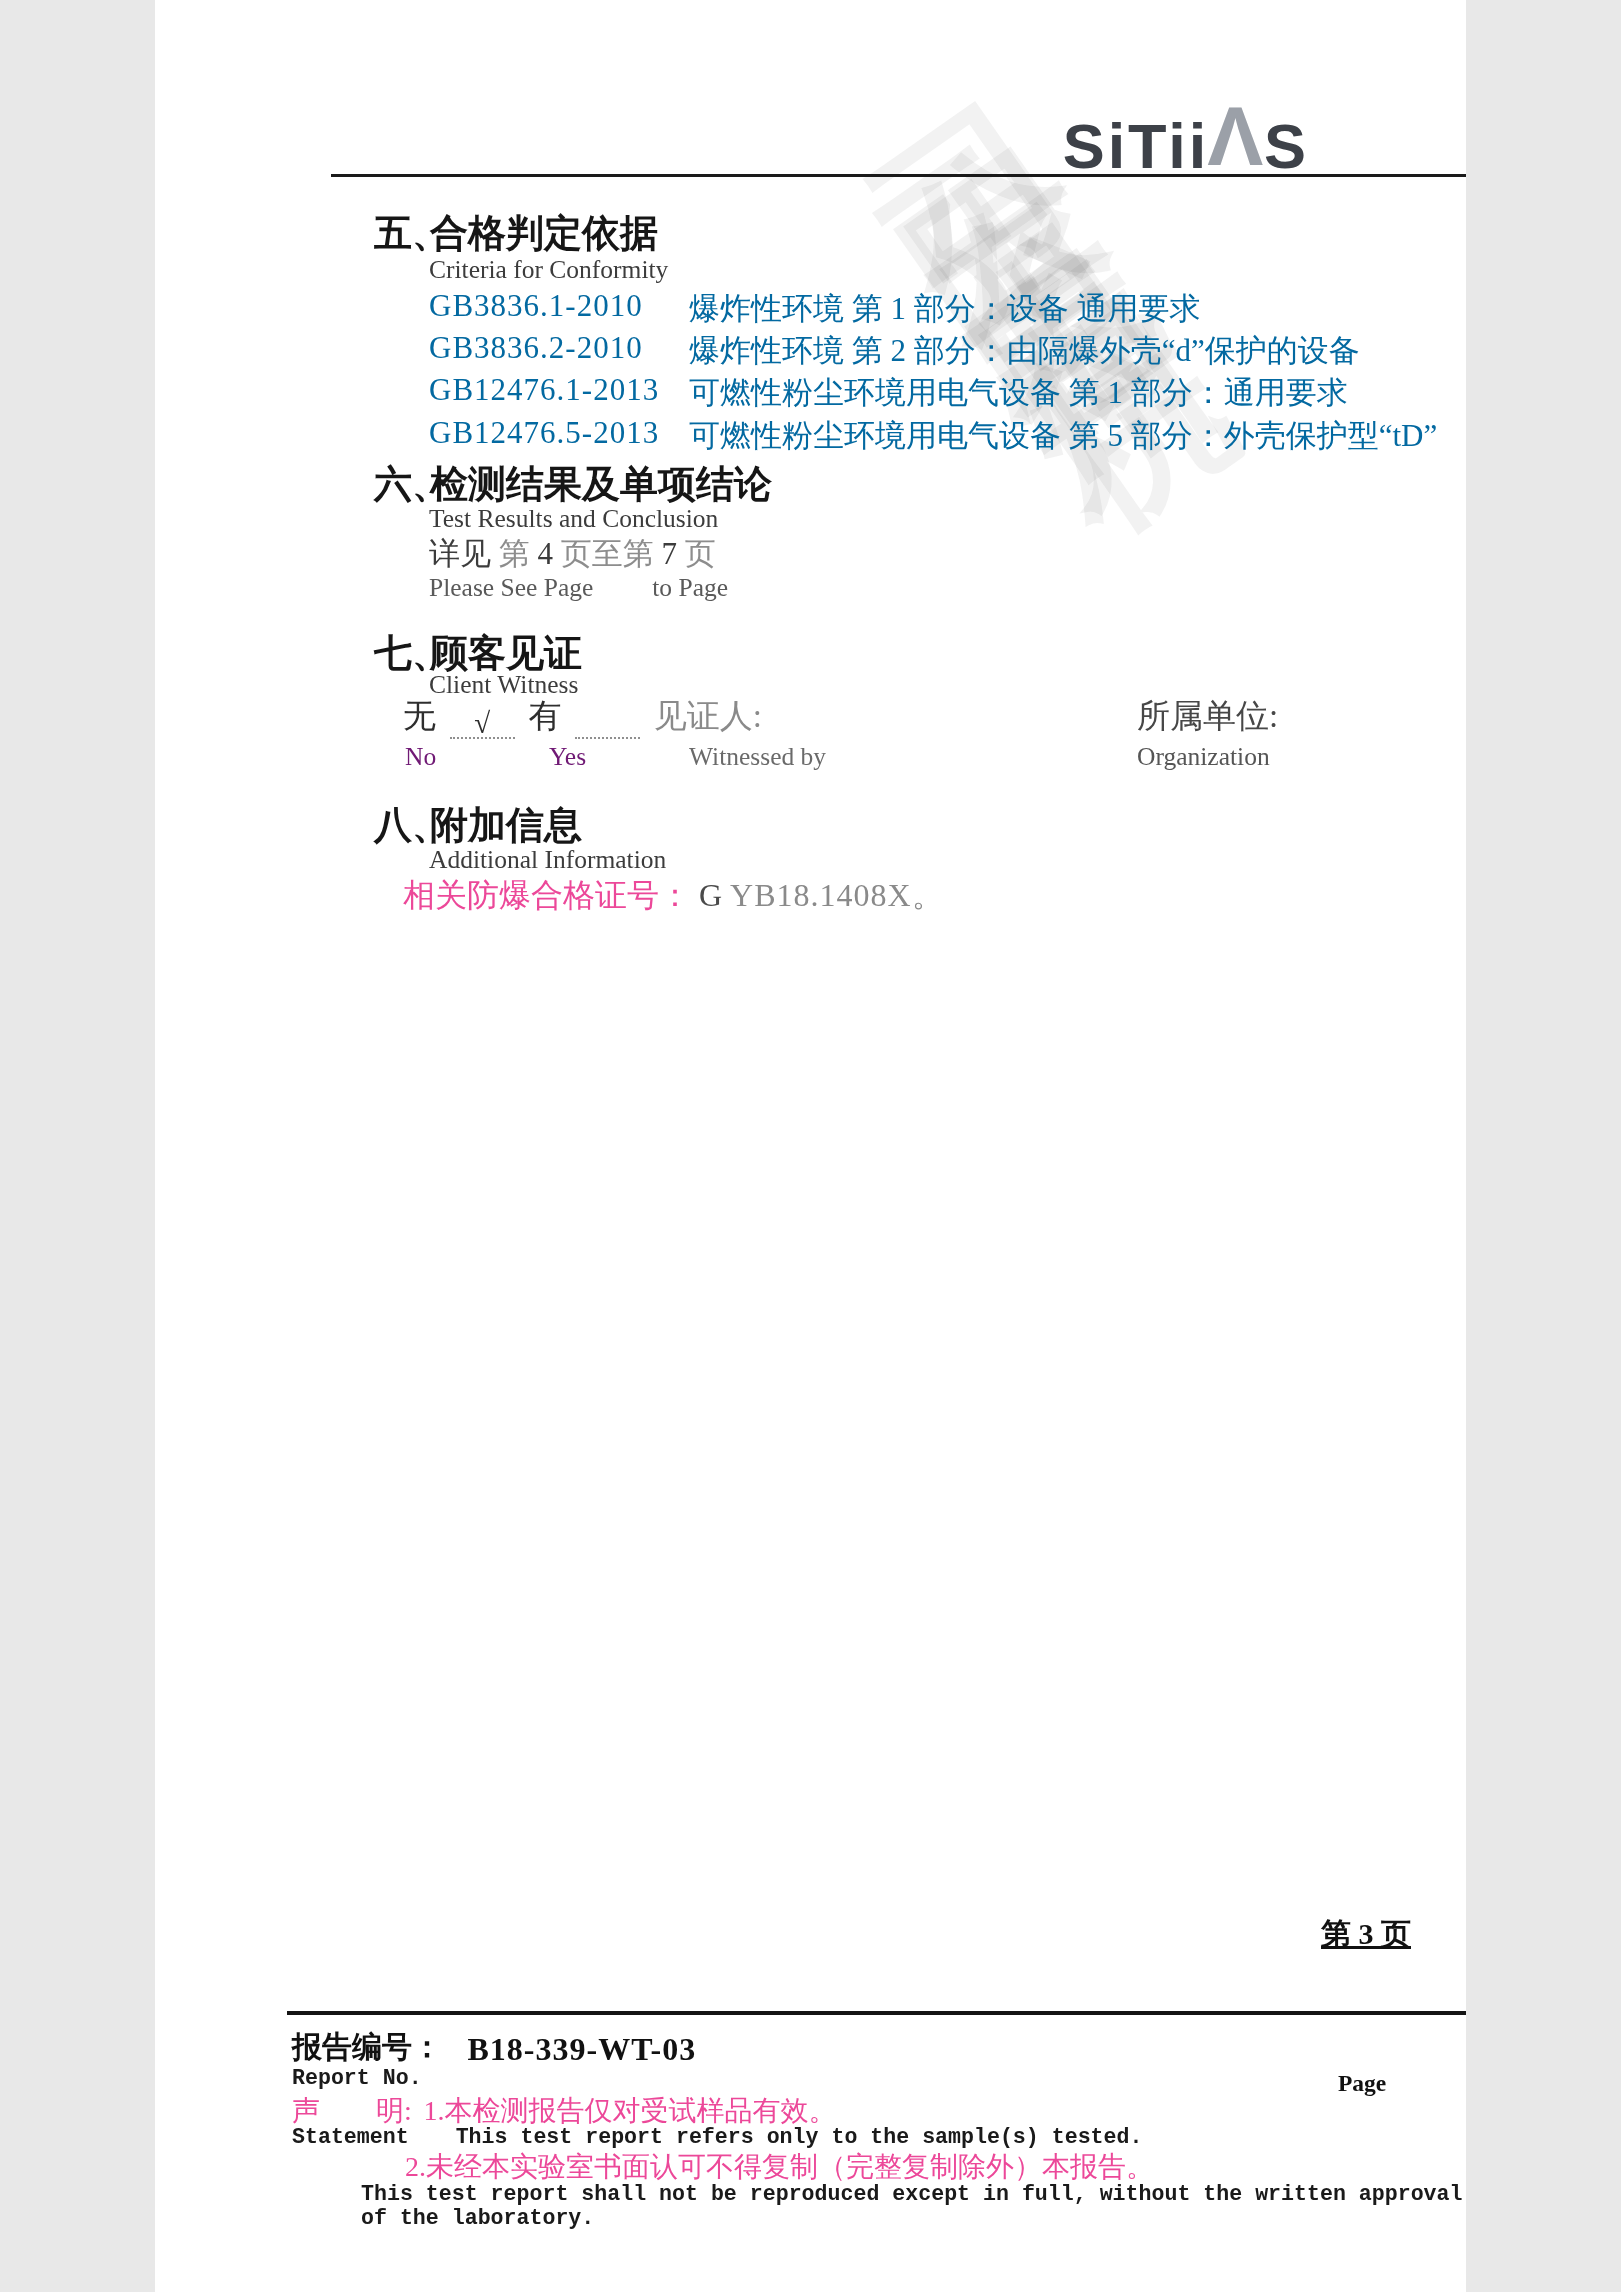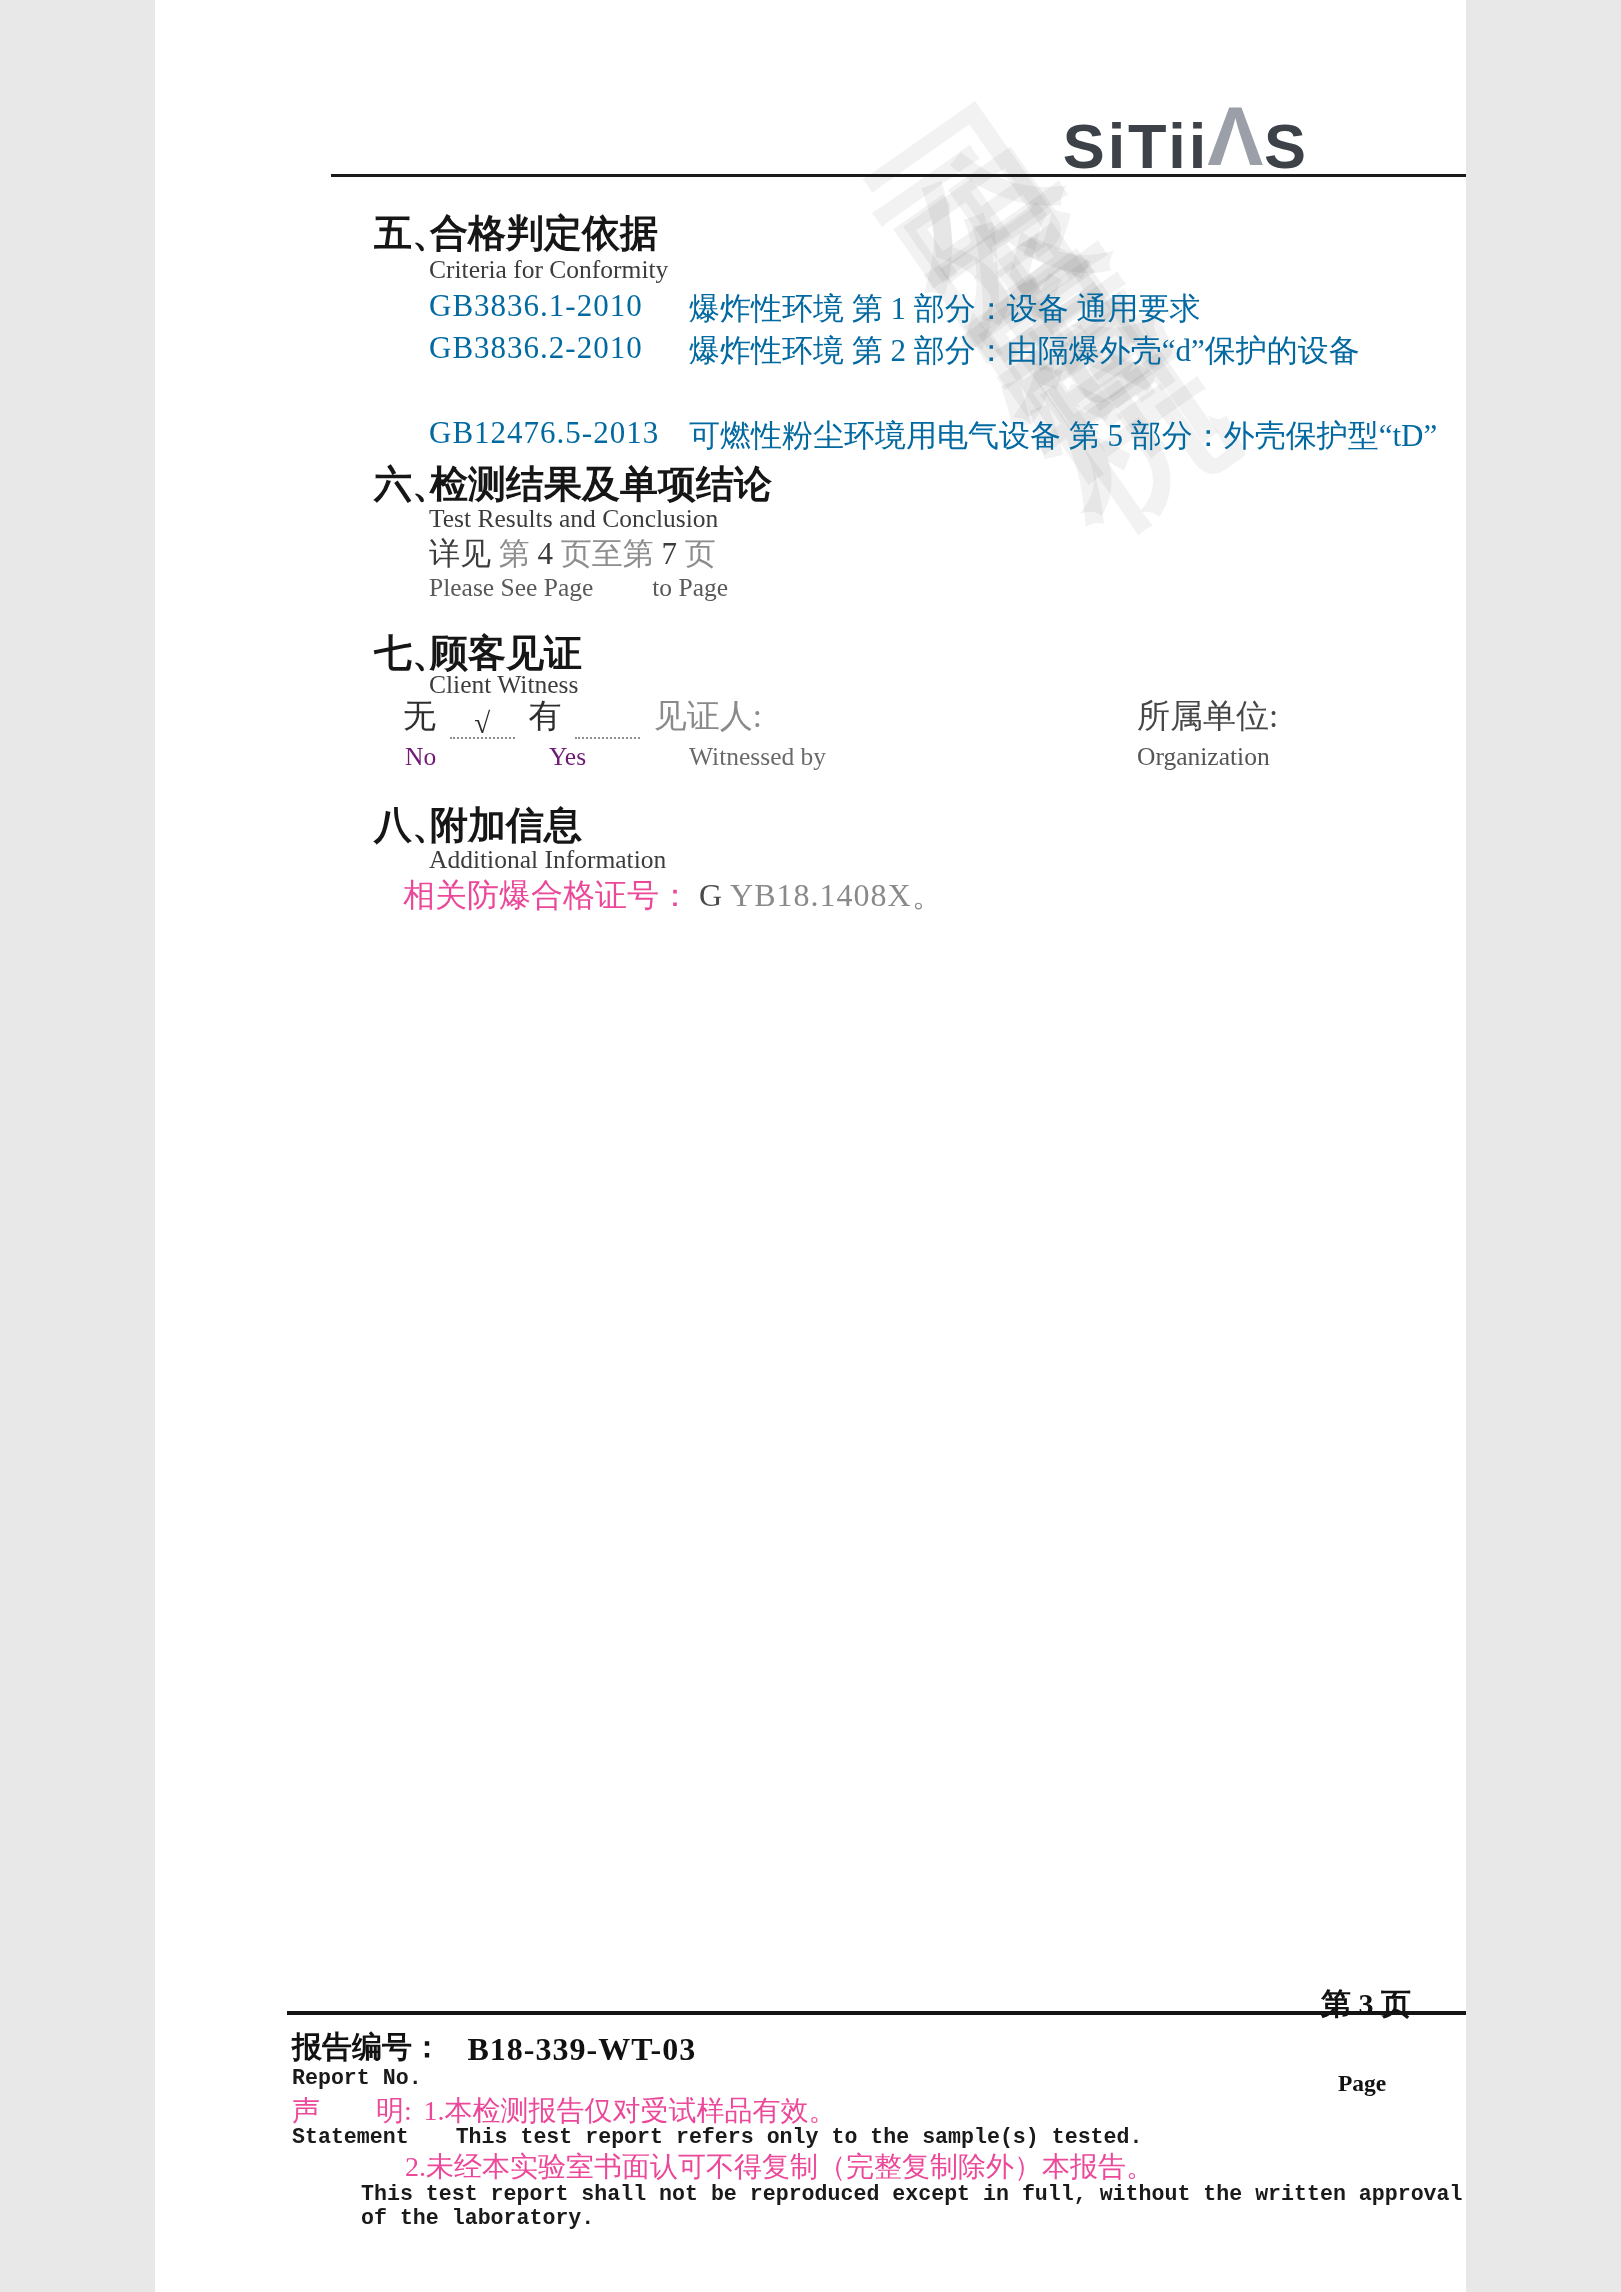--- a/index.html
+++ b/index.html
@@ -100,20 +100,24 @@
   <div class="abs sec-sub" style="top:255px;">Criteria for Conformity</div>
 
   <div class="abs std-row" style="top:288px;">
     <span class="std-code">GB3836.1-2010</span>
     <span class="std-desc">爆炸性环境 第 1 部分：设备 通用要求</span>
   </div>
   <div class="abs std-row" style="top:330px;">
     <span class="std-code">GB3836.2-2010</span>
     <span class="std-desc">爆炸性环境 第 2 部分：由隔爆外壳“d”保护的设备</span>
   </div>
+  <div class="abs std-row" style="top:372px;">
+    <span class="std-code">GB12476.1-2013</span>
+    <span class="std-desc">可燃性粉尘环境用电气设备 第 1 部分：通用要求</span>
+  </div>
   <div class="abs std-row" style="top:415px;">
     <span class="std-code">GB12476.5-2013</span>
     <span class="std-desc">可燃性粉尘环境用电气设备 第 5 部分：外壳保护型“tD”</span>
   </div>
 
   <div class="abs sec-head" style="top:459px;">
     <span class="num">六、</span>
     <span>检测结果及单项结论</span>
   </div>
   <div class="abs sec-sub" style="top:504px;">Test Results and Conclusion</div>
@@ -161,21 +165,21 @@
   </div>
 
   <div class="abs footer-rule"></div>
 
   <div class="abs rpt-row">
     <span class="rpt-label">报告编号：</span>
     <span class="rpt-no">B18-339-WT-03</span>
   </div>
   <div class="abs rpt-en mono">Report No.</div>
 
-  <div class="abs pg-cn" style="left:1166px;top:1984px;">第 3 页</div>
+  <div class="abs pg-cn" style="left:1166px;top:1914px;text-decoration:underline;">第 3 页</div>
   <div class="abs pg-cn" style="left:1328px;top:2031px;">共 7 页</div>
   <div class="abs pg-en" style="left:1183px;top:2070px;">Page</div>
   <div class="abs pg-en" style="left:1333px;top:2070px;">of</div>
 
   <div class="abs" style="left:137px;top:2092px;display:flex;">
     <span class="stmt-cn">声　　明:</span>
     <span class="stmt-cn" style="margin-left:11.8px;">1.本检测报告仅对受试样品有效。</span>
   </div>
   <div class="abs" style="left:137px;top:2125px;display:flex;">
     <span class="stmt-en mono">Statement</span>

